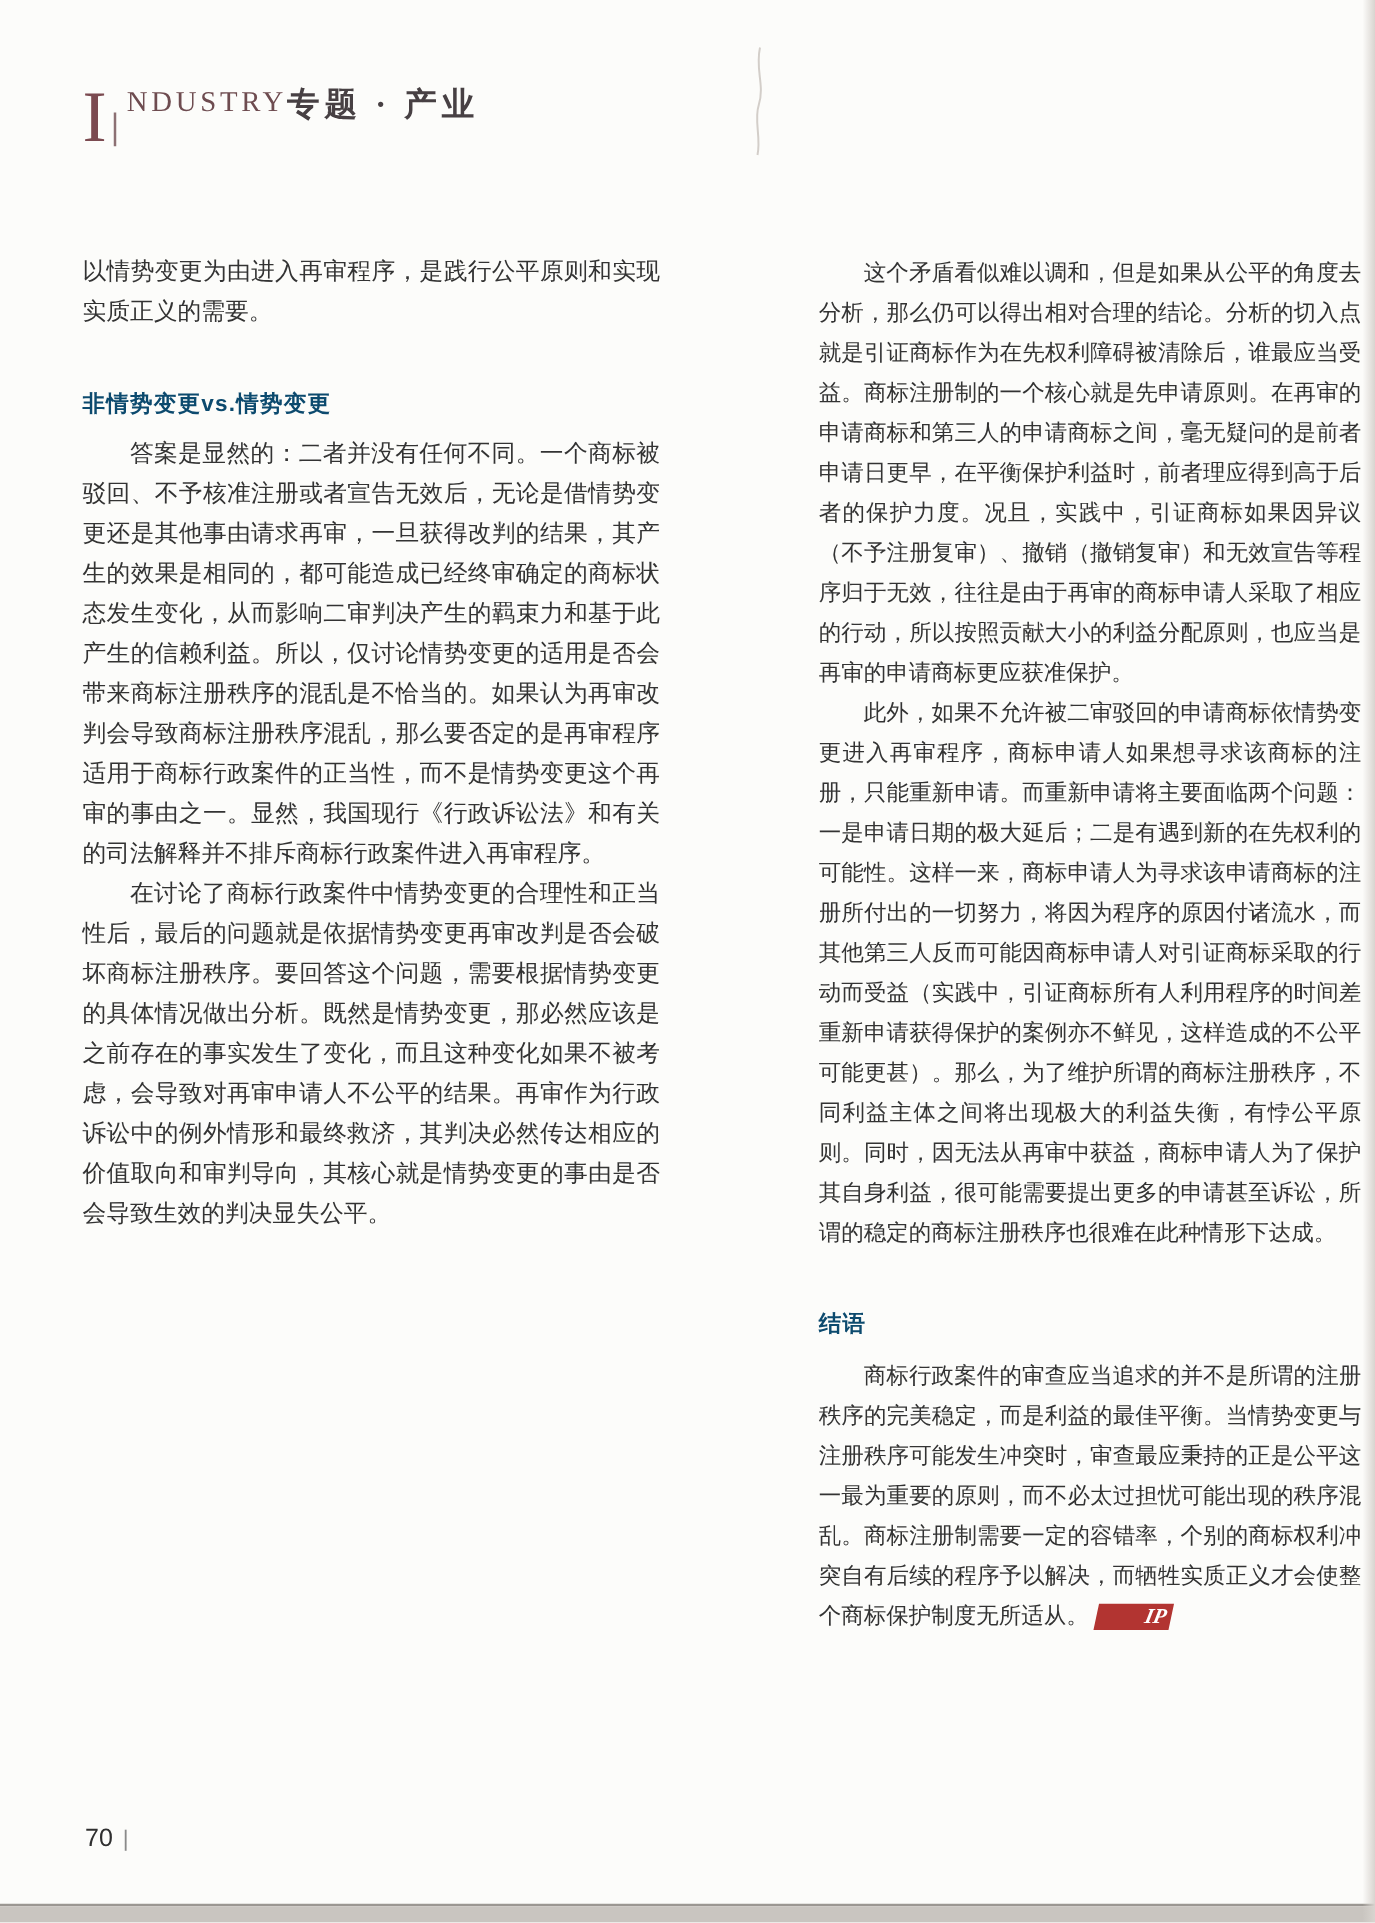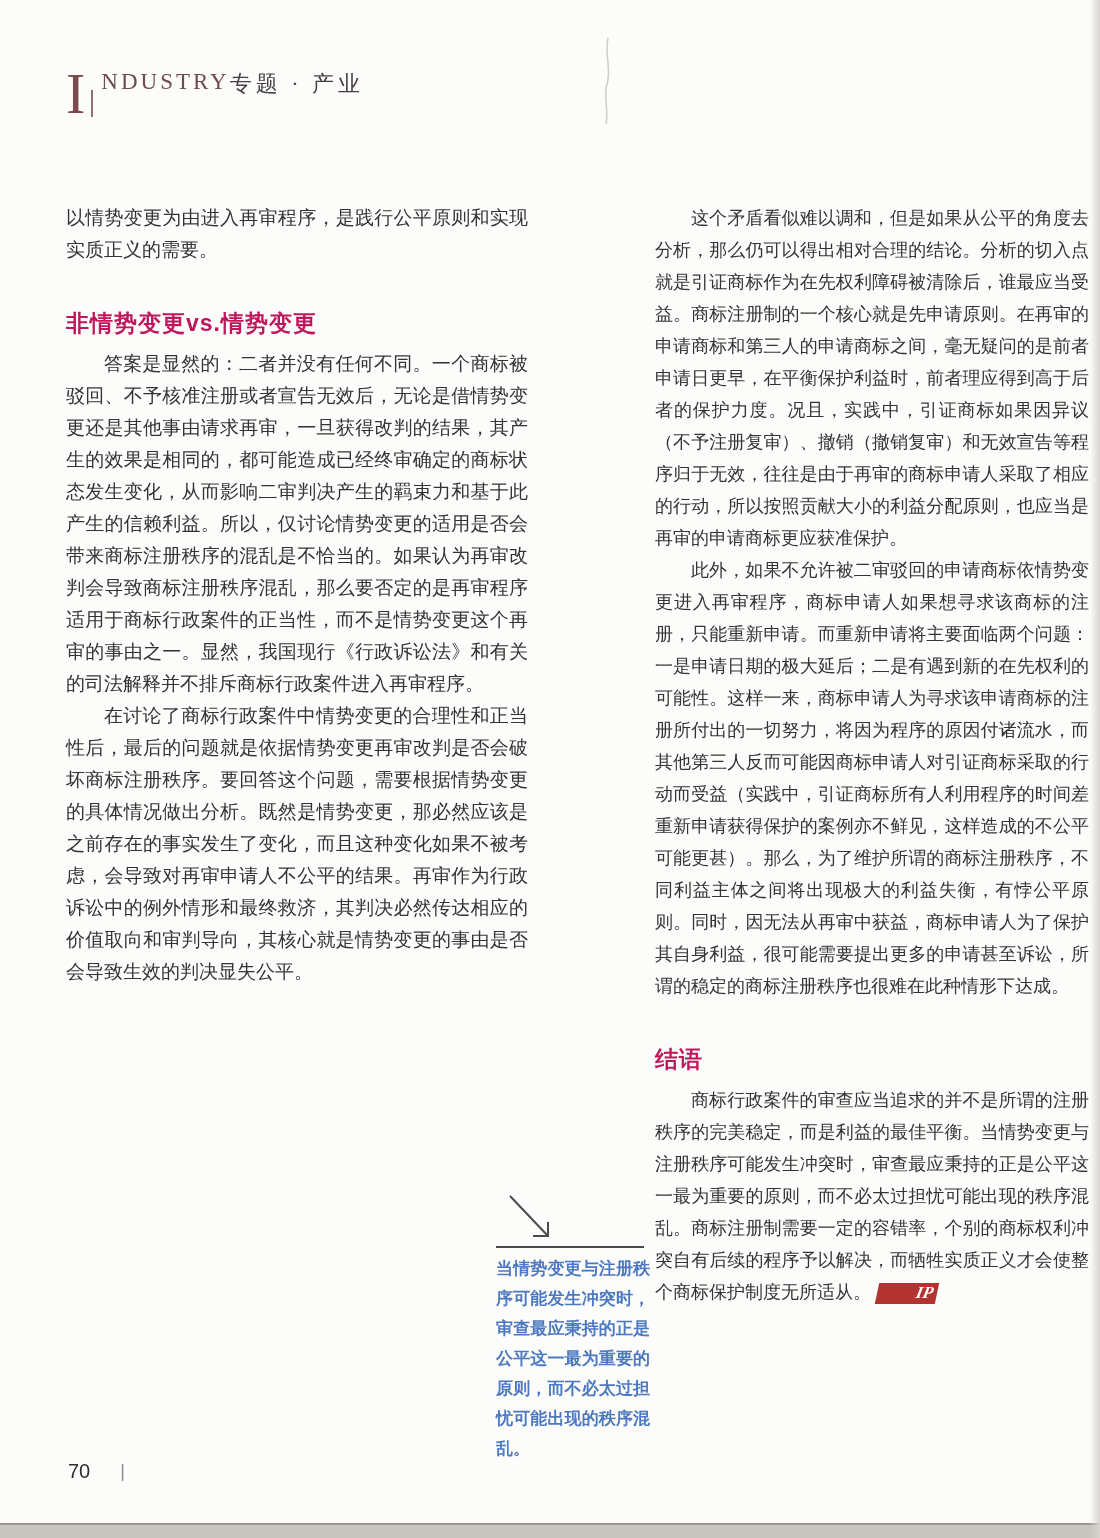--- a/index.html
+++ b/index.html
@@ -20,33 +20,33 @@
     font-size:58px;line-height:48px;font-weight:400;
     color:#7b4a50;letter-spacing:0;
   }
   .logo-divider{width:2px;height:27px;background:#8c7073;margin:20px 8px 0 6px;}
   .logo-text{display:flex;}
   .logo-en{
     font-family:"Liberation Serif","DejaVu Serif",serif;
     font-size:23px;line-height:23px;letter-spacing:3px;color:#6e4c50;
   }
   .logo-zh{
-    font-size:22px;line-height:26px;color:#474043;letter-spacing:4px;margin-top:1px;
+    font-size:26px;line-height:26px;color:#474043;letter-spacing:4px;margin-top:1px;font-weight:bold;
   }
 
   
   .col{position:absolute;top:202px;text-align:justify;}
   .col-left{left:66px;width:462px;font-size:19px;line-height:32px;}
   .col-right{left:655px;width:434px;font-size:18px;line-height:32px;}
   .col p{margin:0;}
   .col p.indent{text-indent:2em;}
   .col p.narrow{width:424px;}
   .sec-heading{
     font-family:"Liberation Sans","DejaVu Sans",sans-serif;
-    font-size:23px;line-height:34px;font-weight:700;color:#be185d;
+    font-size:18px;line-height:34px;font-weight:700;color:#0c4a6e;
     margin:40px 0 8px 0;text-align:left;letter-spacing:1px;
   }
 
   
   .pullquote{position:absolute;left:496px;top:1192px;width:154px;}
   .pq-arrow{display:block;margin-left:6px;}
   .pq-rule{width:148px;height:2px;background:#4a4a4a;margin:2px 0 6px 0;}
   .pq-text{
     margin:0;
     font-family:"Liberation Sans","DejaVu Sans",sans-serif;
@@ -62,21 +62,21 @@
     font-size:17px;line-height:20px;
     color:#ffffff;background:#b23431;
     padding:0 4px 1px 3px;margin-left:6px;
     transform:skewX(-12deg);
     vertical-align:baseline;
   }
 
   
   .footer{position:absolute;left:68px;top:1460px;
     font-family:"Liberation Sans","DejaVu Sans",sans-serif;
-    font-size:20px;color:#2f2f2f;display:flex;align-items:center;gap:30px;text-align:right;}
+    font-size:20px;color:#2f2f2f;display:flex;align-items:center;gap:8px;text-align:right;}
   .footer .pg-div{color:#8a8a8a;font-weight:400;font-size:18px;}
 
   
   .edge-bottom-line{position:absolute;left:0;top:1523px;width:1100px;height:2px;background:#9b9792;}
   .edge-bottom-band{position:absolute;left:0;top:1525px;width:1100px;height:13px;background:#c9c5c0;}
   .edge-right{position:absolute;top:0;right:0;width:10px;height:1538px;
     background:linear-gradient(to right,rgba(216,212,207,0),#d8d4cf);}
   .pen-mark{position:absolute;left:594px;top:36px;}
 </style>
 </head>
@@ -104,28 +104,20 @@
     <p class="indent">在讨论了商标行政案件中情势变更的合理性和正当性后，最后的问题就是依据情势变更再审改判是否会破坏商标注册秩序。要回答这个问题，需要根据情势变更的具体情况做出分析。既然是情势变更，那必然应该是之前存在的事实发生了变化，而且这种变化如果不被考虑，会导致对再审申请人不公平的结果。再审作为行政诉讼中的例外情形和最终救济，其判决必然传达相应的价值取向和审判导向，其核心就是情势变更的事由是否会导致生效的判决显失公平。</p>
   </div>
 
   <div class="col col-right">
     <p class="indent">这个矛盾看似难以调和，但是如果从公平的角度去分析，那么仍可以得出相对合理的结论。分析的切入点就是引证商标作为在先权利障碍被清除后，谁最应当受益。商标注册制的一个核心就是先申请原则。在再审的申请商标和第三人的申请商标之间，毫无疑问的是前者申请日更早，在平衡保护利益时，前者理应得到高于后者的保护力度。况且，实践中，引证商标如果因异议（不予注册复审）、撤销（撤销复审）和无效宣告等程序归于无效，往往是由于再审的商标申请人采取了相应的行动，所以按照贡献大小的利益分配原则，也应当是再审的申请商标更应获准保护。</p>
     <p class="indent">此外，如果不允许被二审驳回的申请商标依情势变更进入再审程序，商标申请人如果想寻求该商标的注册，只能重新申请。而重新申请将主要面临两个问题：一是申请日期的极大延后；二是有遇到新的在先权利的可能性。这样一来，商标申请人为寻求该申请商标的注册所付出的一切努力，将因为程序的原因付诸流水，而其他第三人反而可能因商标申请人对引证商标采取的行动而受益（实践中，引证商标所有人利用程序的时间差重新申请获得保护的案例亦不鲜见，这样造成的不公平可能更甚）。那么，为了维护所谓的商标注册秩序，不同利益主体之间将出现极大的利益失衡，有悖公平原则。同时，因无法从再审中获益，商标申请人为了保护其自身利益，很可能需要提出更多的申请甚至诉讼，所谓的稳定的商标注册秩序也很难在此种情形下达成。</p>
     <h3 class="sec-heading">结语</h3>
     <p class="indent"><span>商标行政案件的审查应当追求的并不是所谓的注册秩序的完美稳定，而是利益的最佳平衡。当情势变更与注册秩序可能发生冲突时，审查最应秉持的正是公平这一最为重要的原则，而不必太过担忧可能出现的秩序混乱。商标注册制需要一定的容错率，个别的商标权利冲突自有后续的程序予以解决，而牺牲实质正义才会使整个商标保护制度无所适从。</span><span class="ip-mark">IP</span></p>
   </div>
 
-  <div class="pullquote">
-    <svg class="pq-arrow" width="70" height="52" viewBox="0 0 70 52">
-      <line x1="8" y1="4" x2="46" y2="44" stroke="#4a4a4a" stroke-width="2"></line>
-      <polyline points="46,30 46,44 31,44" fill="none" stroke="#4a4a4a" stroke-width="2"></polyline>
-    </svg>
-    <div class="pq-rule"></div>
-    <p class="pq-text">当情势变更与注册秩序可能发生冲突时，审查最应秉持的正是公平这一最为重要的原则，而不必太过担忧可能出现的秩序混乱。</p>
-  </div>
 
   <div class="footer">
     <span>70</span>
     <span class="pg-div">|</span>
   </div>
 
   <div class="edge-bottom-line"></div>
   <div class="edge-bottom-band"></div>
   <div class="edge-right"></div>
 

